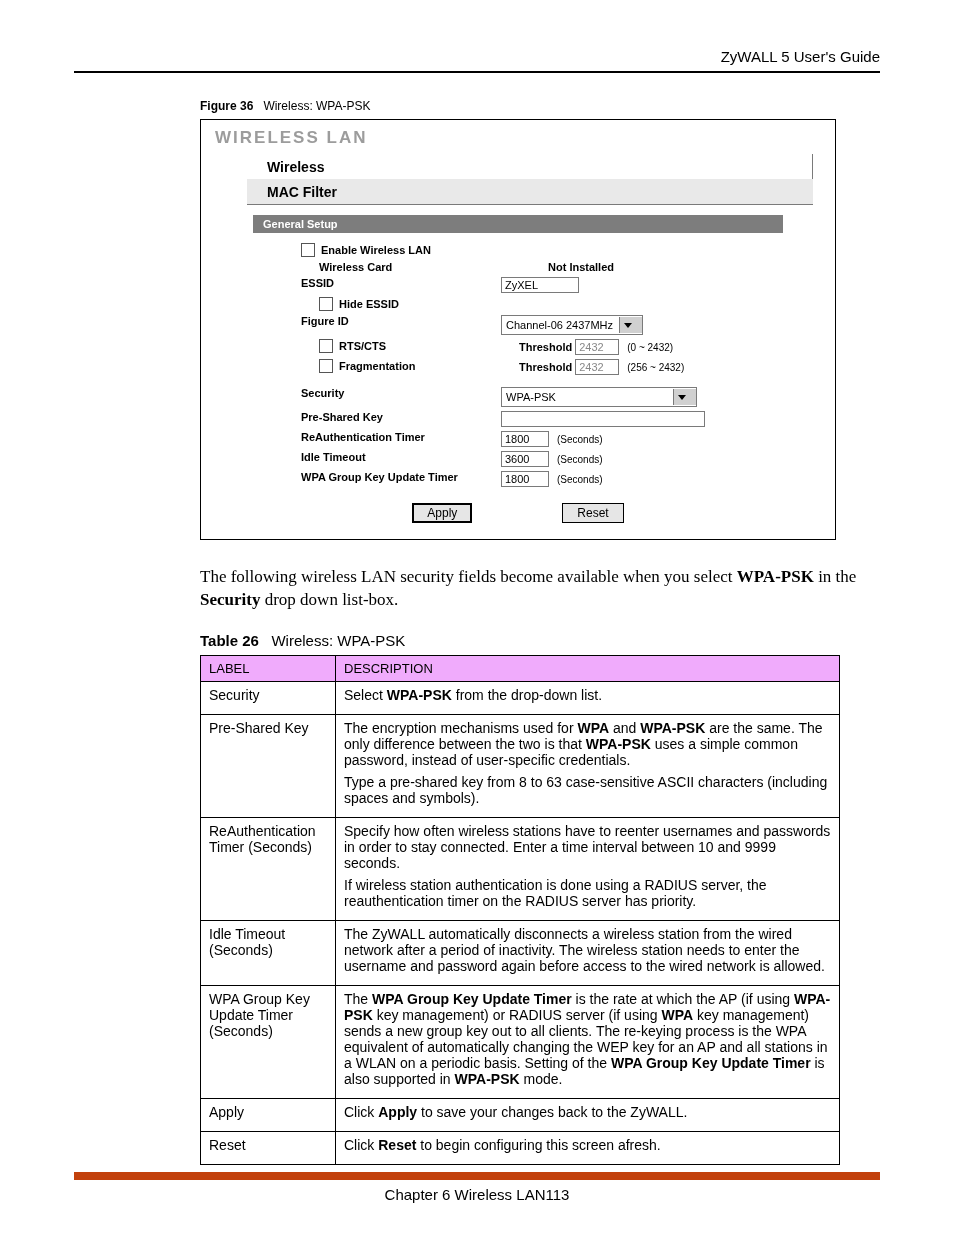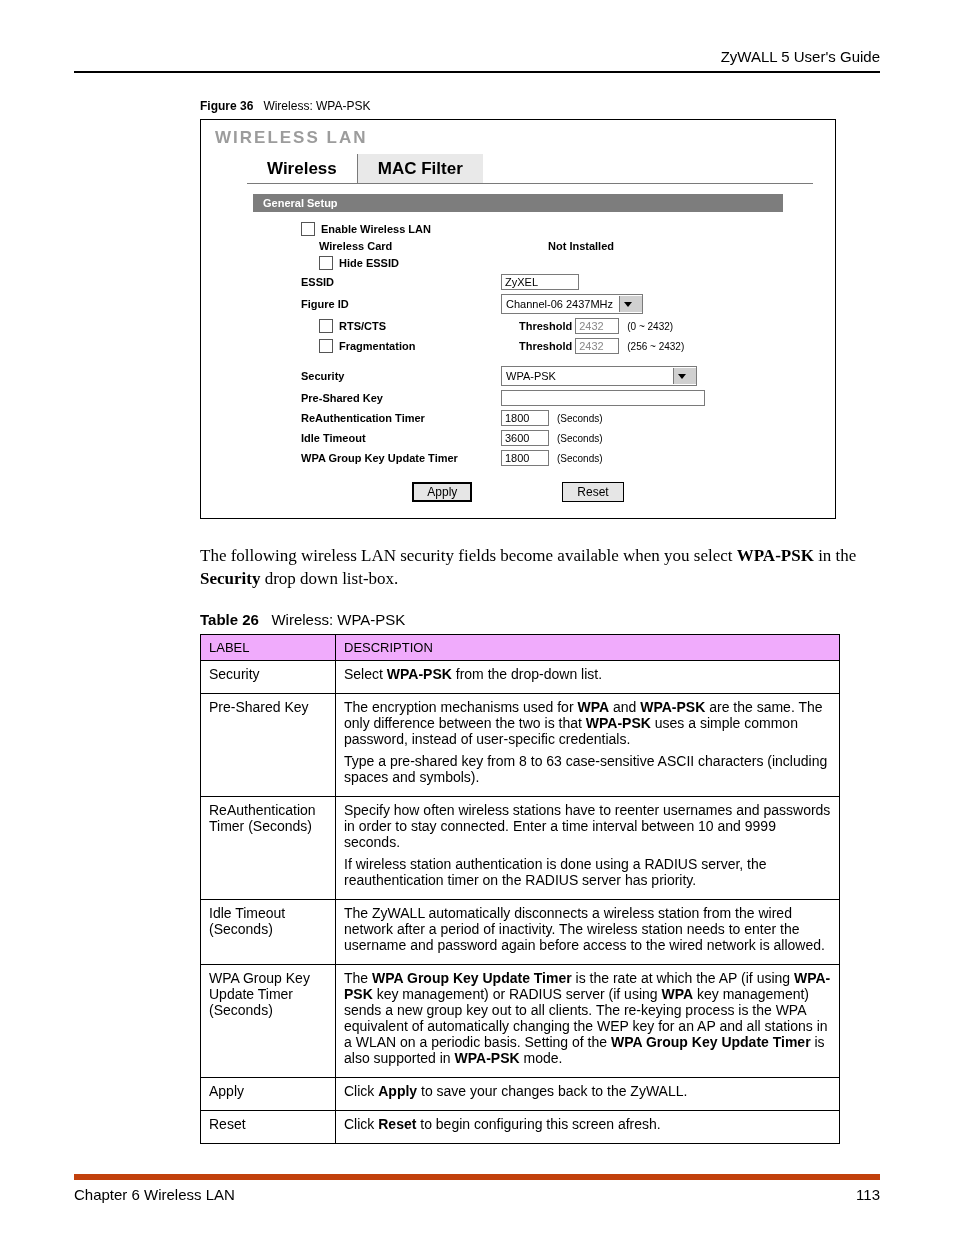--- a/index.html
+++ b/index.html
@@ -46,22 +46,23 @@
     color: #9c9c9c;
     font-size: 17px;
     letter-spacing: 2px;
     margin-bottom: 6px;
   }
   .tab-strip {
     display: flex;
     border-bottom: 1px solid #7a7a7a;
     margin-left: 32px;
     margin-right: 8px;
-    font-size: 17px;
+    font-size: 14px;
     font-weight: bold;
+    flex-direction: column;
   }
   .tab {
     padding: 5px 20px 4px 20px;
     border-right: 1px solid #7a7a7a;
     background: #e9e9e9;
     color: #000;
     white-space: nowrap;
   }
   .tab.active { background: #fff; }
   .tab.last { border-right: none; }
@@ -74,21 +75,21 @@
     margin: 10px 38px 10px 38px;
   }
   .form-area {
     margin: 0 44px 0 68px;
     font-size: 11px;
     font-weight: bold;
     color: #000;
   }
   .frow {
     display: flex;
-    align-items: center;
+    align-items: flex-start;
     margin-bottom: 4px;
   }
   .lcol { width: 200px; flex: 0 0 200px; display: flex; align-items: center; }
   .lcol.indent { padding-left: 18px; width: 182px; flex: 0 0 200px; }
   .rcol { flex: 1; font-weight: bold; display: flex; align-items: center; flex-wrap: wrap; }
   .warn { color: #c00; font-weight: bold; font-size: 11px; }
   .cb {
     width: 12px; height: 12px; border: 1px solid #555; margin-right: 6px;
     display: inline-block; flex:0 0 12px; background:#fff;
   }
@@ -162,23 +163,23 @@
     margin-top: 32px;
   }
   table.desc th:first-child, table.desc td:first-child { width: 118px; }
 
   .para { margin: 0 0 6px 0; }
 
   
   .footer {
     position: absolute;
     bottom: 32px; left: 74px; right: 74px;
-    border-top: 6px solid #c2410c;
+    border-top: 8px solid #c2410c;
     padding-top: 6px;
-    display: flex; justify-content: space-between;
+    display: flex; justify-content: center;
     font-size: 15px;
   }
 </style>
 </head>
 <body>
 
 <div class="page">
   <div class="running-head">ZyWALL 5 User's Guide</div>
   <hr class="head-rule">
 
@@ -210,32 +211,32 @@
       <div class="frow">
         <div class="lcol indent" style="padding-left:36px;">
           <span>Wireless Card</span>
         </div>
         <div class="rcol" style="display:block;margin-left:29px;">
           <div>Not Installed</div>
         </div>
       </div>
 
       <div class="frow">
+        <div class="lcol indent">ESSID</div>
+        <div class="rcol">
+          <input class="txt" style="width: 70px;" value="ZyXEL">
+        </div>
+      </div>
+
+      <div class="frow">
         <div class="lcol indent" style="padding-left:36px;">
           <span class="cb"></span>
           <span>Hide ESSID</span>
         </div>
         <div class="rcol"></div>
-      </div>
-
-      <div class="frow">
-        <div class="lcol indent">ESSID</div>
-        <div class="rcol">
-          <input class="txt" style="width: 70px;" value="ZyXEL">
-        </div>
       </div>
 
       <div class="frow">
         <div class="lcol indent">Figure ID</div>
         <div class="rcol">
           <span class="sel">
             <span>Channel-06 2437MHz</span>
             <span class="arrow"></span>
           </span>
         </div>

